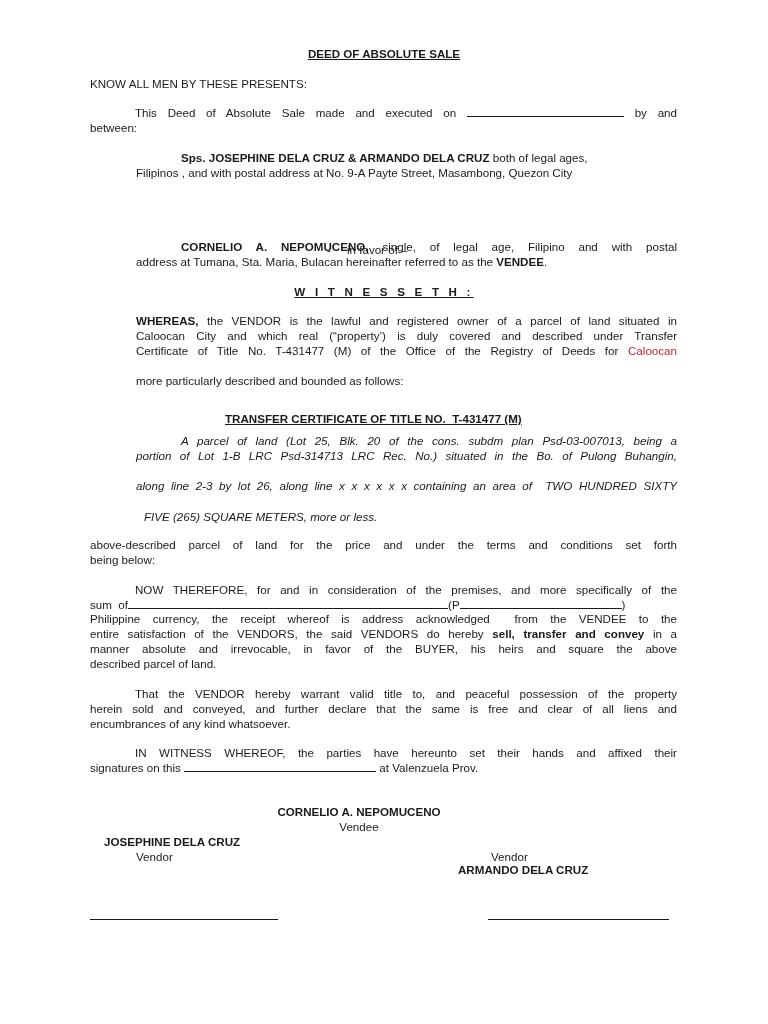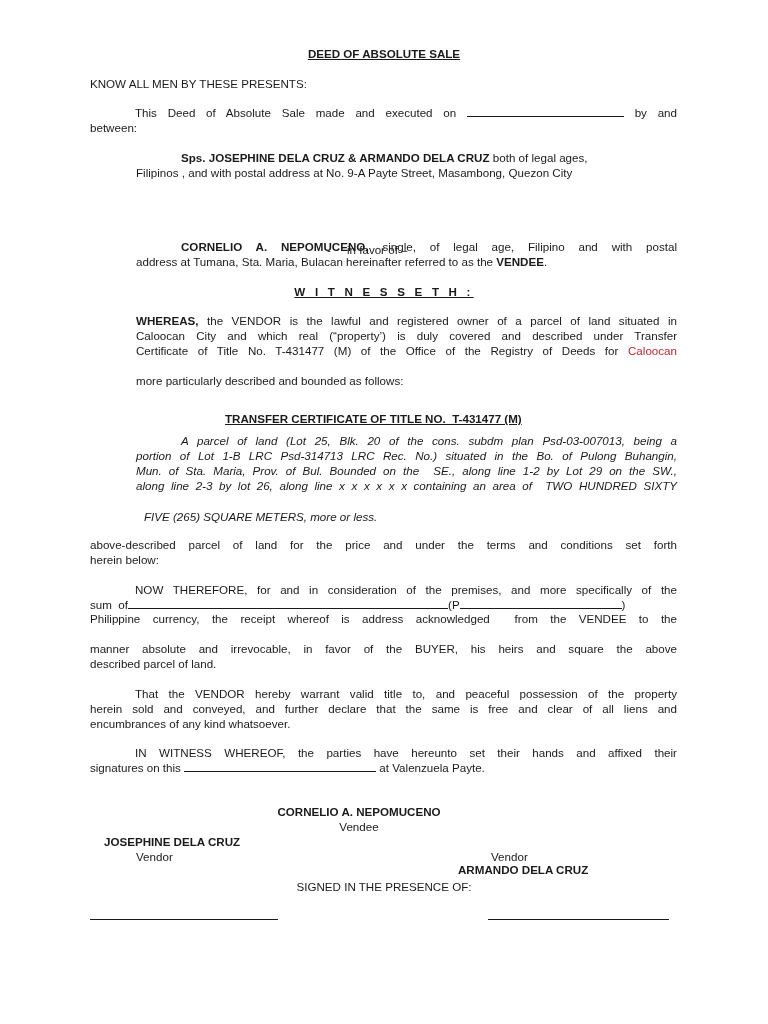--- a/index.html
+++ b/index.html
@@ -57,51 +57,54 @@
   <div class="line just" style="left:136px;width:541px;top:343px;">
     <span>Certificate of Title No. T-431477 (M) of the Office of the Registry of Deeds for</span>
     <span class="red">Caloocan</span>
   </div>
   <div class="line" style="left:136px;top:373px;">more particularly described and bounded as follows:</div>
 
   <div class="line b u" style="left:225px;top:403px;white-space:pre;margin-top:8px;">TRANSFER CERTIFICATE OF TITLE NO.  T-431477 (M)</div>
 
   <div class="line i just" style="left:136px;width:541px;top:433px;text-indent:45px;">A parcel of land (Lot 25, Blk. 20 of the cons. subdm plan Psd-03-007013, being a</div>
   <div class="line i just" style="left:136px;width:541px;top:448px;">portion of Lot 1-B LRC Psd-314713 LRC Rec. No.) situated in the Bo. of Pulong Buhangin,</div>
-  <div class="line i just" style="left:136px;width:541px;top:463px;white-space:pre;">Mun. of Sta. Maria, Prov. of Bul. Bounded on the  SE., along line 1-2 by Lot 29 on the SW.,</div>
   <div class="line i just" style="left:136px;width:541px;top:478px;white-space:pre;">along line 2-3 by lot 26, along line x x x x x x containing an area of  TWO HUNDRED SIXTY</div>
   <div class="line i" style="left:144px;top:493px;margin-top:16px;">FIVE (265) SQUARE METERS, more or less.</div>
 
   <div class="line just" style="left:90px;width:587px;top:537px;">above-described parcel of land for the price and under the terms and conditions set forth</div>
-  <div class="line" style="left:90px;top:552px;">herein below:</div>
+  <div class="line" style="left:90px;top:552px;">being below:</div>
 
   <div class="line just" style="left:90px;width:587px;top:582px;text-indent:45px;">NOW THEREFORE, for and in consideration of the premises, and more specifically of the</div>
   <div class="line" style="left:90px;top:597px;white-space:pre;"><span>sum  of</span><span class="blank" style="width:320px;"></span><span>(P</span><span class="blank" style="width:162px;"></span><span>)</span></div>
   <div class="line just" style="left:90px;width:587px;top:611px;white-space:pre;">Philippine currency, the receipt whereof is address acknowledged  from the VENDEE to the</div>
+  <div class="line just" style="left:90px;width:587px;top:626px;">
+    <span>entire satisfaction of the VENDORS, the said VENDORS do hereby</span>
+    <span class="b">sell, transfer and convey</span>
+    <span>in a</span>
+  </div>
   <div class="line just" style="left:90px;width:587px;top:641px;">manner absolute and irrevocable, in favor of the BUYER, his heirs and square the above</div>
   <div class="line" style="left:90px;top:656px;">described parcel of land.</div>
 
   <div class="line just" style="left:90px;width:587px;top:686px;text-indent:45px;">That the VENDOR hereby warrant valid title to, and peaceful possession of the property</div>
   <div class="line just" style="left:90px;width:587px;top:701px;">herein sold and conveyed, and further declare that the same is free and clear of all liens and</div>
   <div class="line" style="left:90px;top:716px;">encumbrances of any kind whatsoever.</div>
 
   <div class="line just" style="left:90px;width:587px;top:745px;text-indent:45px;">IN WITNESS WHEREOF, the parties have hereunto set their hands and affixed their</div>
   <div class="line" style="left:90px;top:760px;">
     <span>signatures on this</span>
     <span class="blank" style="width:192px;"></span>
-    <span>at Valenzuela Payte.</span>
+    <span>at Valenzuela Prov.</span>
   </div>
 
   <div class="line b center" style="left:259px;width:200px;top:804px;">CORNELIO A. NEPOMUCENO</div>
   <div class="line center" style="left:259px;width:200px;top:819px;">Vendee</div>
 
   <div class="line b" style="left:104px;top:834px;">JOSEPHINE DELA CRUZ</div>
   <div class="line" style="left:136px;top:849px;">Vendor</div>
 
   <div class="line b" style="left:458px;top:834px;margin-top:28px;">ARMANDO DELA CRUZ</div>
   <div class="line" style="left:491px;top:849px;">Vendor</div>
 
-  <div class="line center" style="left:0;width:768px;top:879px;">SIGNED IN THE PRESENCE OF:</div>
 
   <div class="sigline" style="left:90px;width:188px;top:919px;"></div>
   <div class="sigline" style="left:488px;width:181px;top:919px;"></div>
 
 </div>
 
 </body></html>

